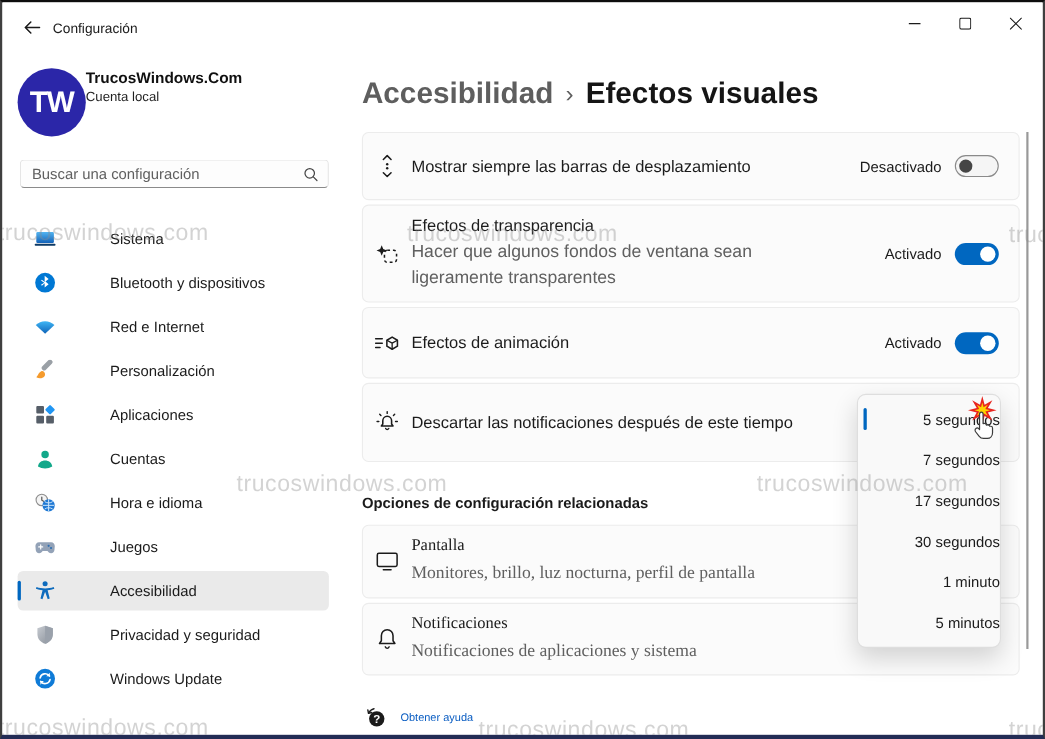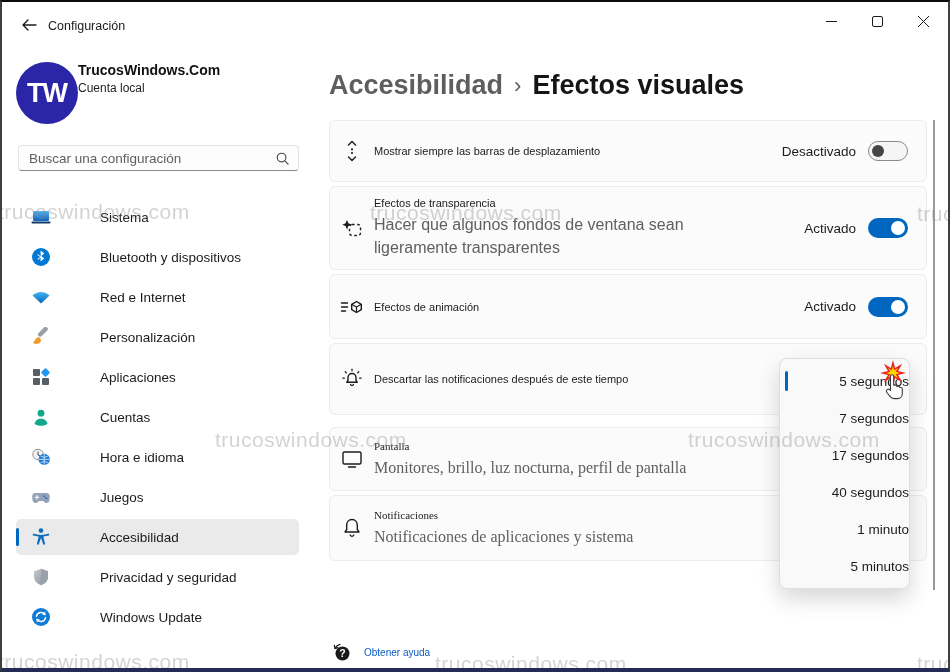--- a/index.html
+++ b/index.html
@@ -43,21 +43,21 @@
   .main { position:absolute; left:310px; top:48px; right:0; bottom:0; }
   .page-header { display:flex; align-items:center; gap:11px; margin:14px 0 0 17px; height:42px; }
   .crumb { font-size:27px; font-weight:600; color:#5e5e5e; cursor:pointer; }
   .crumb-sep { font-size:22px; color:#5e5e5e; padding-top:2px; }
   .page-title { font-size:27px; font-weight:600; color:#151515; }
   .cards { margin:14px 0 0 17px; width:598px; }
   .card { background:#fbfbfb; border:1px solid #ececec; border-radius:6px;
     display:flex; align-items:center; margin-bottom:4px; padding-right:18px; }
   .card .cico { width:44px; display:flex; justify-content:center; flex:0 0 44px; }
   .card .ctext { flex:1; padding:10px 8px 10px 0; }
-  .card .ctitle { font-size:11px; color:#1b1b1b; }
+  .card .ctitle { font-size:15px; color:#1b1b1b; }
   .card .csub { font-size:16px; color:#606060; margin-top:4px; max-width:310px; line-height:1.45; }
   .state-label { font-size:13.5px; color:#1b1b1b; margin-right:12px; white-space:nowrap; }
   .toggle { width:40px; height:20px; border-radius:10px; position:relative; cursor:pointer; flex:0 0 40px; }
   .toggle.off { background:#f5f5f5; border:1px solid #8a8a8a; }
   .toggle.off .knob { position:absolute; left:3px; top:3px; width:12px; height:12px; border-radius:50%; background:#454545; }
   .toggle.on { background:#0067c0; }
   .toggle.on .knob { position:absolute; right:3px; top:3px; width:14px; height:14px; border-radius:50%; background:#fff; }
   .h62{min-height:62px}.h84{min-height:84px}.h65{min-height:65px}.h72{min-height:72px}
   .related-heading { margin:30px 0 0 17px; font-size:13.5px; font-weight:bold; color:#1b1b1b; }
   .related { margin:12px 0 0 17px; width:598px;font-family:Liberation Serif, serif; }
@@ -323,20 +323,21 @@
               <path d="M12 2.2v1.6M5.2 4.6l1.1 1.1M18.8 4.6l-1.1 1.1M2.8 11.1h1.6M19.6 11.1h1.6" stroke="#1b1b1b" stroke-width="1.3" stroke-linecap="round" stroke-dasharray="2 2"></path>
             </svg>
           </span>
         <div class="ctext">
             <div class="ctitle">Descartar las notificaciones después de este tiempo</div>
           </div>
         <div></div>
       </div>
     </div>
 
+    <div class="related-heading">Opciones de configuración relacionadas</div>
 
     <div class="related">
       <div class="card" style="min-height:64px">
         <span class="cico">
             <svg width="24" height="22" viewBox="0 0 24 22">
               <rect x="3" y="4" width="18" height="12" rx="1.5" fill="none" stroke="#1b1b1b" stroke-width="1.4"></rect>
               <path d="M8.5 19h7" stroke="#1b1b1b" stroke-width="1.4" stroke-linecap="round"></path>
             </svg>
           </span>
         <div class="ctext">
@@ -374,21 +375,21 @@
       <span class="sel-bar"></span>
       <span>5 segundos</span>
     </div>
     <div class="dd-option">
         <span>7 segundos</span>
       </div>
     <div class="dd-option">
         <span>17 segundos</span>
       </div>
     <div class="dd-option">
-        <span>40 segundos</span>
+        <span>30 segundos</span>
       </div>
     <div class="dd-option">
         <span>1 minuto</span>
       </div>
     <div class="dd-option">
         <span>5 minutos</span>
       </div>
   </div>
 
   <div class="scrollbar-thumb"></div>

